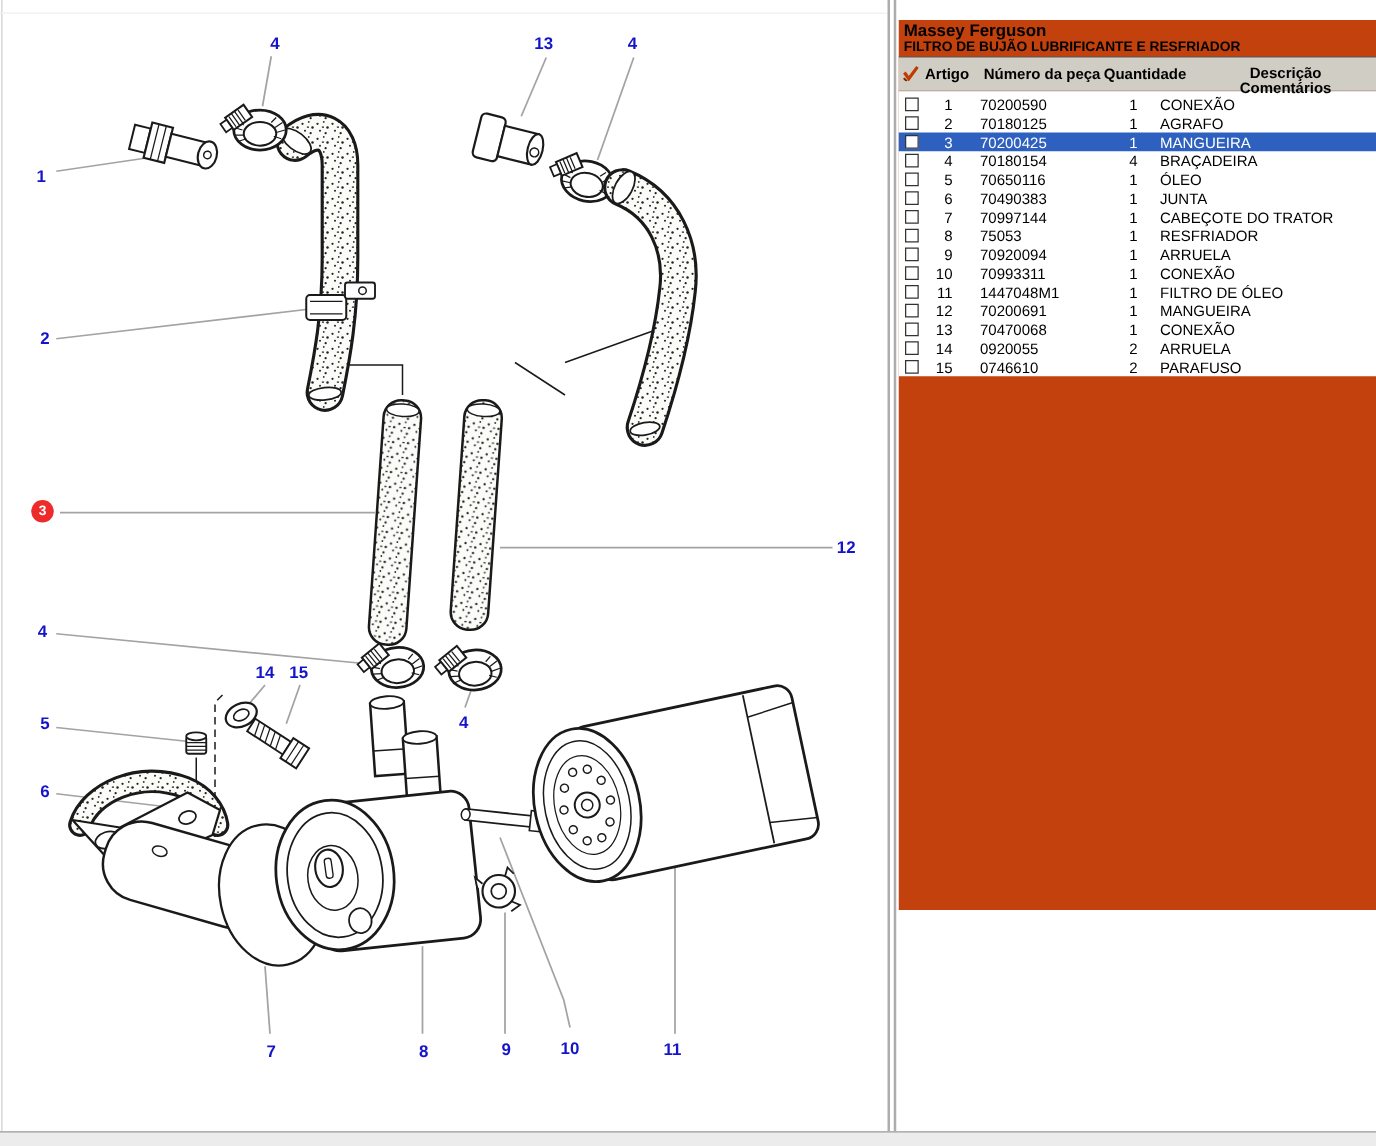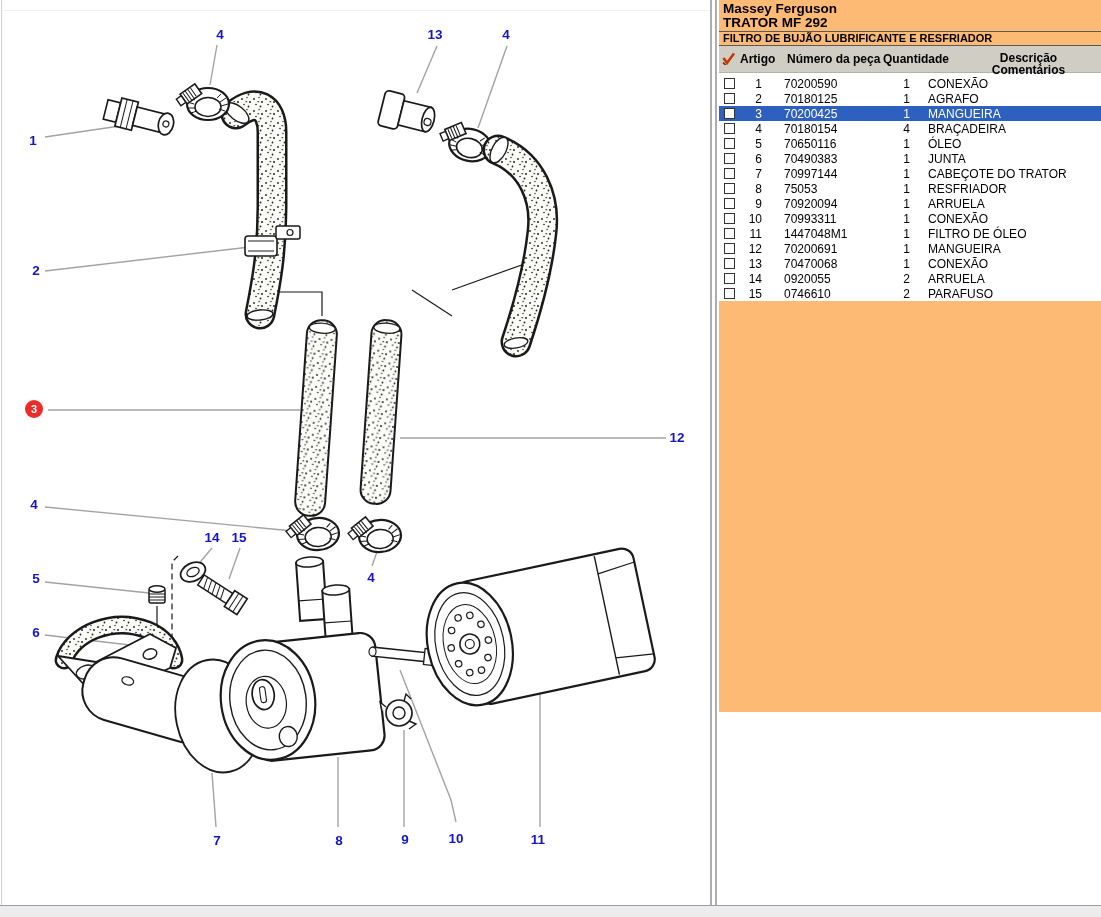--- a/index.html
+++ b/index.html
@@ -11,21 +11,21 @@
   .edge-top{position:absolute;left:0;top:10px;width:710px;height:1px;background:#f0f0f0;}
   .diagram-art{position:absolute;left:0;top:0;}
   .callout{position:absolute;transform:translate(-50%,-50%);font-size:13.5px;font-weight:bold;
            color:#1414cc;line-height:1;cursor:pointer;user-select:none;}
   .callout.badge{width:18px;height:18px;border-radius:50%;background:#ee2b2b;color:#fff;
                  font-size:11px;display:flex;align-items:center;justify-content:center;}
   
   .splitter{position:absolute;left:710px;top:0;width:7px;height:905px;background:#fff;
             border-left:2px solid #adadad;border-right:2px solid #adadad;box-sizing:border-box;}
   
-  .right-panel{position:absolute;left:719px;top:0;width:382px;height:712px;background:#fdba74;}
+  .right-panel{position:absolute;left:719px;top:16px;width:382px;height:712px;background:#c2410c;}
   .brand{font-size:13.5px;font-weight:bold;padding:1px 0 0 4px;height:15px;line-height:15px;}
   .model{font-size:13.5px;font-weight:bold;padding:0 0 1px 4px;height:14px;line-height:14px;
          border-bottom:1px solid #5a5a5a;}
   .section{font-size:11px;font-weight:bold;padding:1px 0 1px 4px;height:11px;line-height:11px;
            border-bottom:1px solid #5a5a5a;}
   .thead{display:flex;align-items:flex-start;background:#d0cdc5;height:27px;
          border-bottom:1px solid #b5b2aa;font-size:12px;font-weight:bold;padding-top:6px;box-sizing:border-box;}
   .h-icon{width:15px;padding-left:3px;flex:none;}
   .h-art{width:47px;flex:none;padding-left:3px;}
   .h-num{width:96px;flex:none;}
@@ -262,21 +262,20 @@
     <div class="callout" style="left:339px;top:841px">8</div>
     <div class="callout" style="left:405px;top:840px">9</div>
     <div class="callout" style="left:456px;top:839px">10</div>
     <div class="callout" style="left:538px;top:840px">11</div>
   </div>
 
   <div class="splitter"></div>
 
   <div class="right-panel">
     <div class="brand">Massey Ferguson</div>
-    <div class="model">TRATOR MF 292</div>
     <div class="section">FILTRO DE BUJÃO LUBRIFICANTE E RESFRIADOR</div>
 
     <div class="thead">
       <span class="h-icon">
         <svg width="13" height="13" viewBox="0 0 13 13">
           <path d="M1.5 6 L5 11 L12 1.5" stroke="#c23a00" stroke-width="2.6" fill="none"></path>
           <path d="M1 10.5 L3.5 13" stroke="#7a2400" stroke-width="1.6" fill="none"></path>
         </svg>
       </span>
       <span class="h-art">Artigo</span>

